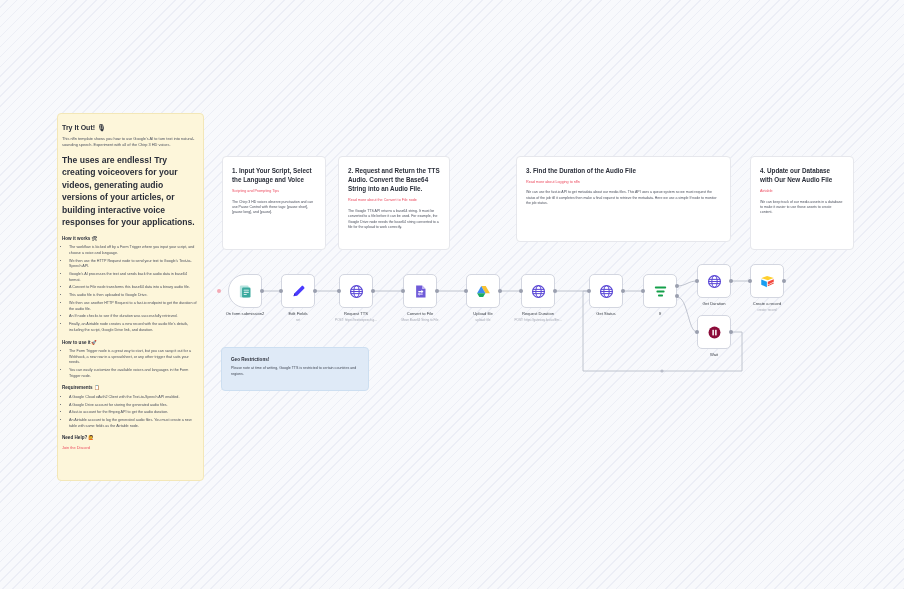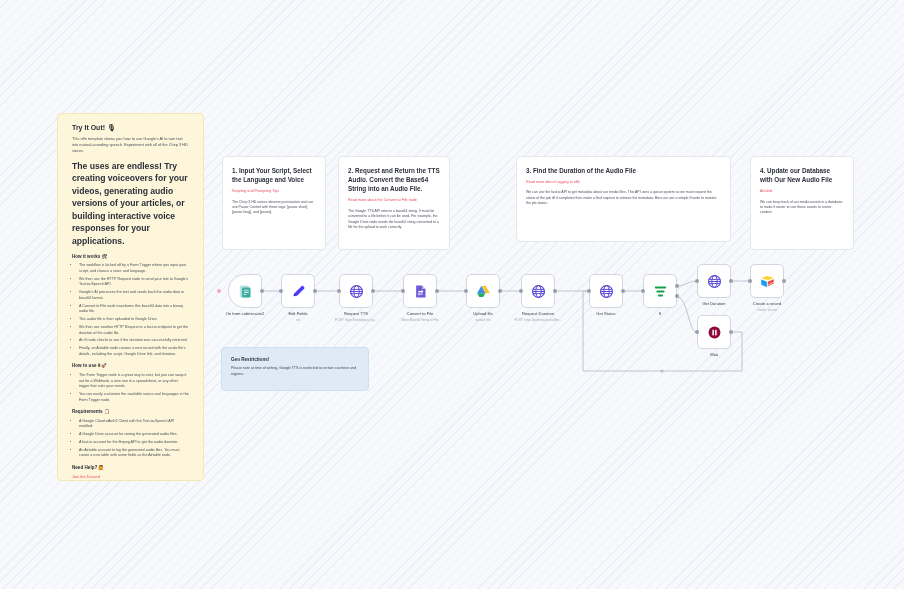--- a/index.html
+++ b/index.html
@@ -93,21 +93,21 @@
     line-height: 1.52;
     margin-bottom: 2.2px;
   }
 
   
   #left-panel {
     left: 57px;
     top: 113px;
     width: 147px;
     height: 368px;
-    padding: 9px 14px;
+    padding: 9px 4px;
   }
   #left-panel .s-title { font-size: 7px; }
 
   
   #note-1 { left: 222px; top: 156px; width: 104px; height: 94px; }
   #note-2 { left: 338px; top: 156px; width: 112px; height: 94px; }
   #note-3 { left: 516px; top: 156px; width: 215px; height: 86px; }
   #note-4 { left: 750px; top: 156px; width: 104px; height: 94px; }
   #note-geo { left: 221px; top: 347px; width: 148px; height: 44px; }
 

